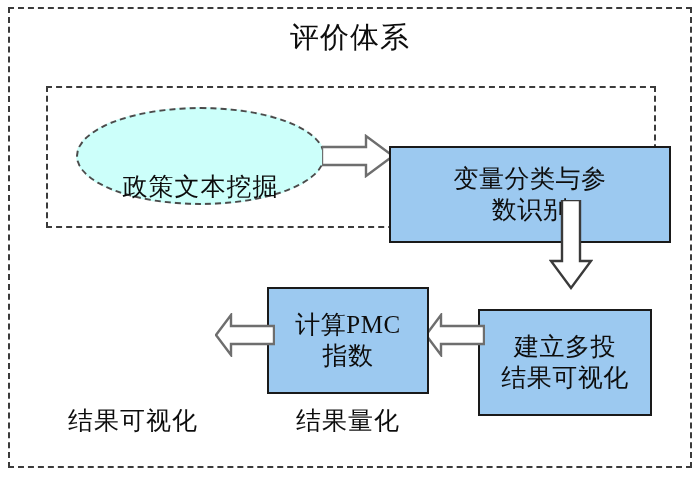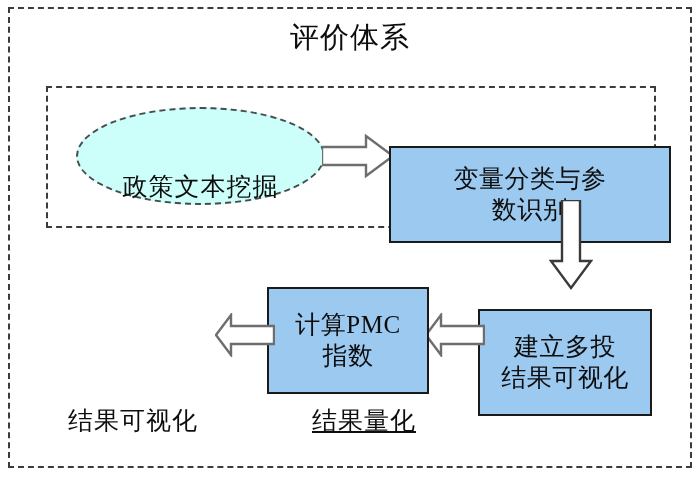--- a/index.html
+++ b/index.html
@@ -110,21 +110,21 @@
   
   .stage-caption {
     position: absolute;
     font-size: 25px;
     color: #0d0d0d;
     letter-spacing: 1px;
     white-space: nowrap;
     text-align: center;
   }
   #caption-visualization { left: 46px;  top: 404px; width: 174px; }
-  #caption-quantified    { left: 278px; top: 404px; width: 172px; text-decoration: underline; }
+  #caption-quantified    { left: 262px; top: 404px; width: 172px; }
   #caption-framework     { left: 462px; top: 404px; width: 206px; }
 </style>
 </head>
 <body>
 
 <div id="canvas">
 
   <div class="dashed-box" id="outer-frame"></div>
 
   <div class="dashed-box" id="inner-frame"></div>

